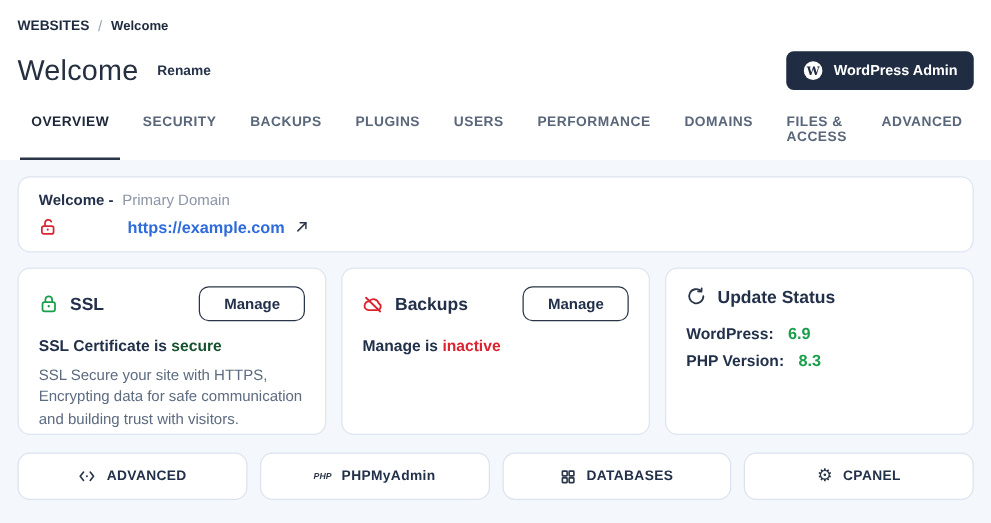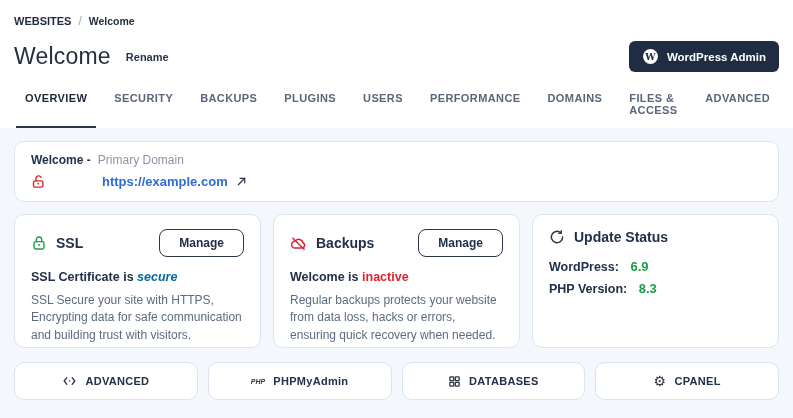--- a/index.html
+++ b/index.html
@@ -49,21 +49,21 @@
   .cards-row { display: flex; gap: 12px; margin-top: 12px; }
   .info-card { flex: 1 1 0; padding: 14px 16px; height: 134px; }
   .info-card-header { display: flex; align-items: center; gap: 9px; }
   .info-card-title { font-size: 14px; font-weight: bold; color: #22304a; }
   .manage-btn {
     margin-left: auto; background: #ffffff; border: 1.5px solid #2a3647; border-radius: 8px;
     padding: 6px 19px; font-size: 12px; font-weight: bold; color: #22304a; cursor: pointer;
     font-family: inherit;
   }
   .status-line { margin-top: 13px; font-size: 12.5px; font-weight: bold; color: #22304a; }
-  .status-green { color: #0369a1; font-style: italic; }
+  .status-green { color: #14532d; }
   .status-red { color: #dc2430; }
   .card-desc { margin-top: 8px; font-size: 12px; line-height: 1.45; color: #5d6b80; }
 
   .update-rows { margin-top: 14px; }
   .update-row { margin-bottom: 7px; font-size: 12.5px; font-weight: bold; color: #22304a; }
   .update-row .ver { color: #1b9e4b; font-size: 13px; margin-left: 8px; }
 
   
   .actions-row { display: flex; gap: 10px; margin-top: 14px; }
   .action-wrap { flex: 1 1 0; position: relative; }
@@ -170,24 +170,23 @@
         <span class="icon">
           <svg width="17" height="17" viewBox="0 0 24 24" fill="none" stroke="#dc2430" stroke-width="2.1" stroke-linecap="round" stroke-linejoin="round">
             <path d="M7 18.5h9.5a4 4 0 0 0 1.8-7.6A6 6 0 0 0 7.6 8.6a4.6 4.6 0 0 0-.6 9.9z"></path>
             <line x1="4" y1="4.5" x2="20" y2="20"></line>
           </svg>
         </span>
         <span class="info-card-title">Backups</span>
         <button class="manage-btn">Manage</button>
       </div>
       <div class="status-line">
-        <span>Welcome is</span>
+        <span>Manage is</span>
         <span class="status-red">inactive</span>
       </div>
-      <div class="card-desc">Regular backups protects your website from data loss, hacks or errors, ensuring quick recovery when needed.</div>
     </div>
 
     <div class="card info-card">
       <div class="info-card-header">
         <span class="icon">
           <svg width="16" height="16" viewBox="0 0 24 24" fill="none" stroke="#2a3647" stroke-width="2.2" stroke-linecap="round" stroke-linejoin="round">
             <path d="M20.5 12a8.5 8.5 0 1 1-2.8-6.3"></path>
             <polyline points="18.5 2.5 18.2 6.5 14.2 6.2"></polyline>
           </svg>
         </span>

